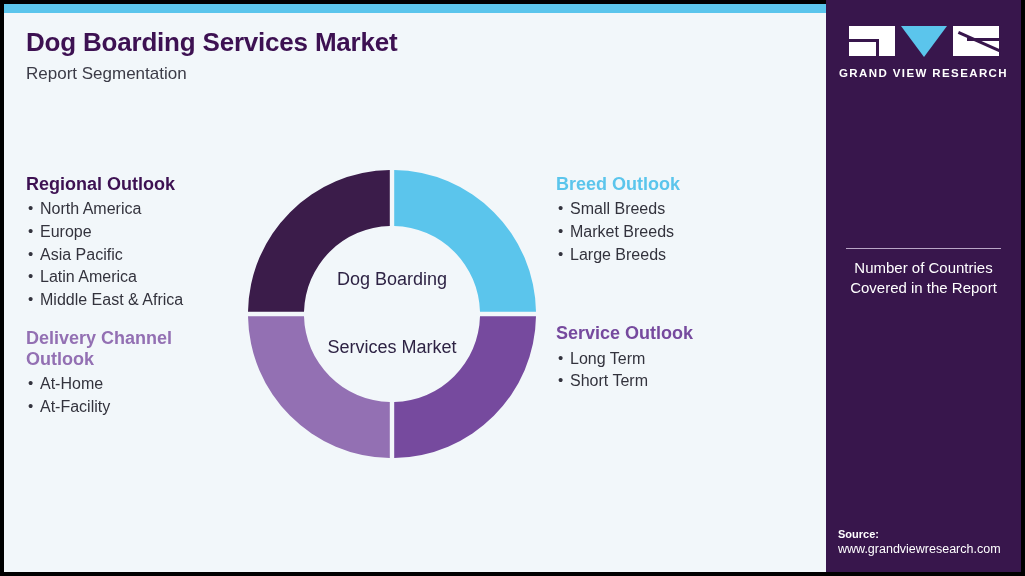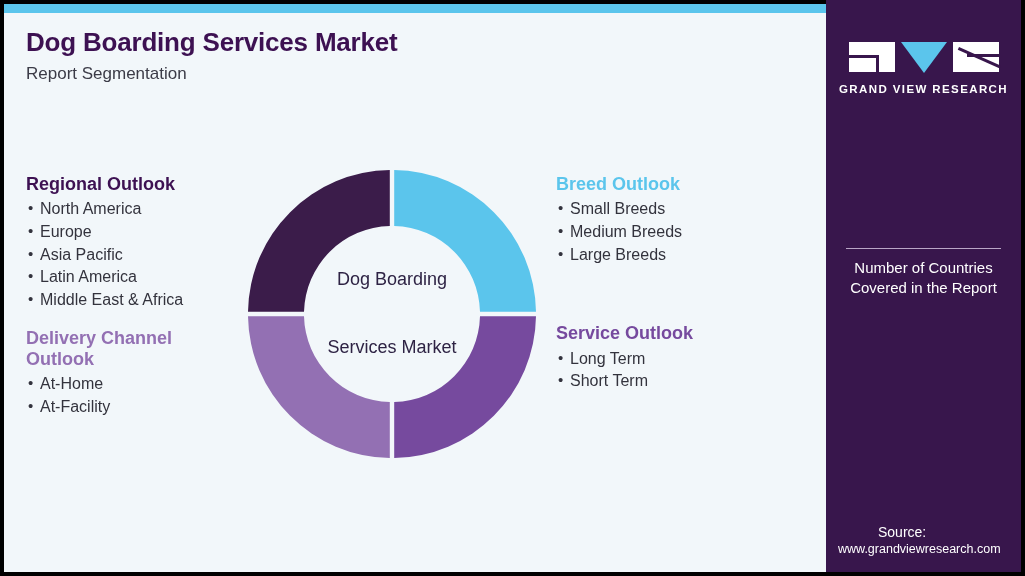--- a/index.html
+++ b/index.html
@@ -139,21 +139,21 @@
     top: 0;
     width: 195px;
     height: 572px;
     background: #38164c;
     box-sizing: border-box;
   }
 
   .logo-block {
     position: absolute;
     left: 0;
-    top: 40px;
+    top: 24px;
     width: 100%;
     text-align: center;
   }
   .logo-marks {
     display: flex;
     justify-content: center;
     align-items: center;
     gap: 6px;
     height: 34px;
   }
@@ -224,24 +224,23 @@
   }
 
   .source-block {
     position: absolute;
     left: 12px;
     bottom: 14px;
     color: #ffffff;
     text-align: left;
   }
   .source-label {
-    font-size: 14px;
-    font-weight: normal;
+    font-size: 11px;
+    font-weight: bold;
     line-height: 1.3;
-    margin-left: 40px;
   }
   .source-url {
     font-size: 12.5px;
     line-height: 1.35;
   }
 </style>
 </head>
 <body>
 
 <div class="infographic">
@@ -278,21 +277,21 @@
       </div>
 
     </div>
 
     <div class="seg-col right">
 
       <div class="seg-group">
         <div class="seg-heading" style="color:#5bc5ec;">Breed Outlook</div>
         <ul class="seg-list">
           <li>Small Breeds</li>
-          <li>Medium Breeds</li>
+          <li>Market Breeds</li>
           <li>Large Breeds</li>
         </ul>
       </div>
 
       <div class="gap-breed"></div>
 
       <div class="seg-group">
         <div class="seg-heading" style="color:#764a9e;">Service Outlook</div>
         <ul class="seg-list">
           <li>Long Term</li>

